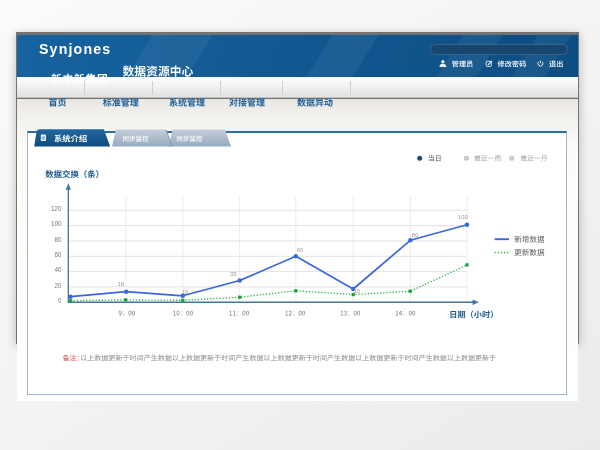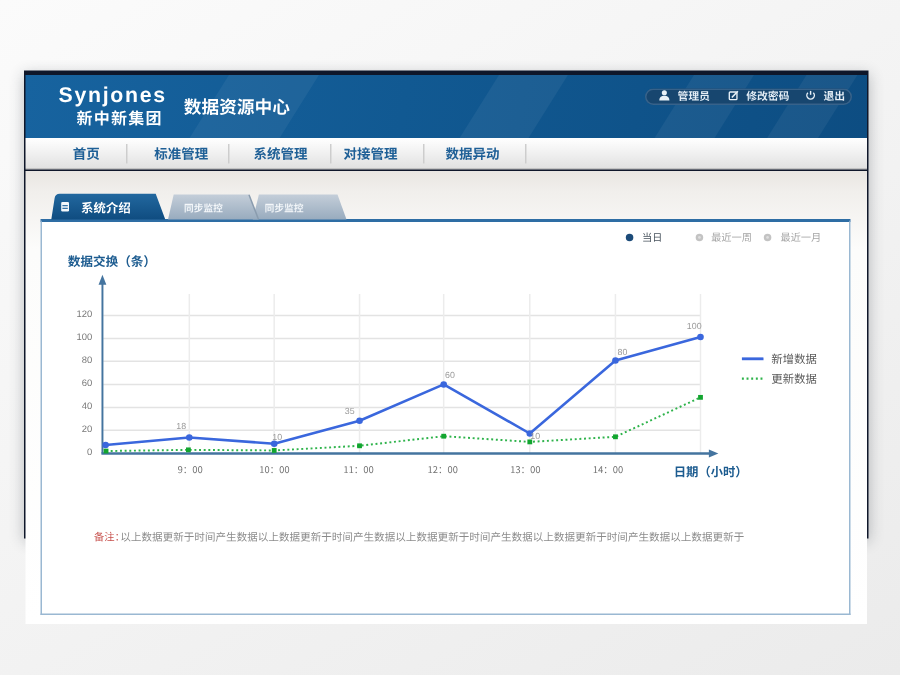--- a/index.html
+++ b/index.html
@@ -1,17 +1,17 @@
 <!DOCTYPE html>
 <html><head><meta charset="utf-8"><style>
 *{margin:0;padding:0;box-sizing:border-box}
 html,body{width:600px;height:450px;overflow:hidden}
 body{font-family:"Liberation Sans",sans-serif;background:linear-gradient(150deg,#fbfbfb 0%,#f4f4f4 45%,#ebebeb 100%);}
 .page{position:relative;width:600px;height:450px}
-.win{position:absolute;left:16px;top:47px;width:563px;height:312px;background:#0f172a;box-shadow:0 2px 9px rgba(40,50,60,.30)}
+.win{position:absolute;left:16px;top:32px;width:563px;height:312px;background:#737373;box-shadow:0 2px 9px rgba(40,50,60,.30)}
 .hdr{position:absolute;left:1px;top:3px;width:561px;height:41.5px;overflow:hidden;background:linear-gradient(100deg,#17639f 0%,#115992 45%,#0d4d82 100%)}
 .hdr .st{position:absolute;top:-10px;height:70px;background:rgba(255,255,255,.055);transform:skewX(-32deg)}
 .logo{position:absolute;left:22px;top:6.2px;color:#fff;font-weight:bold;font-size:14.2px;letter-spacing:1.15px}
 .pill{position:absolute;left:413px;top:8.8px;width:138px;height:11.4px;border-radius:6px;background:#17466f;box-shadow:inset 0 0 0 1px rgba(125,160,195,.32)}
 .nav{position:absolute;left:1px;top:44.5px;width:561px;height:21.5px;background:linear-gradient(#ffffff,#efefef 55%,#e1e1e1);border-bottom:1px solid #c2c2c2}
 .nav i{position:absolute;top:4px;width:1px;height:13px;background:#cdcdcd}
 .content{position:absolute;left:1px;top:67px;width:561px;height:302px;background:linear-gradient(180deg,#e9e6e2 0%,#f1efec 14px,#fcfcfb 52px,#ffffff 100%)}
 .panel{position:absolute;left:9.5px;top:32.3px;width:540px;height:264px;background:#fff;border:1px solid #9ab8d2;border-top:2px solid #2e6da4}
 .ov{position:absolute;left:0;top:0;z-index:5}
 </style></head>

